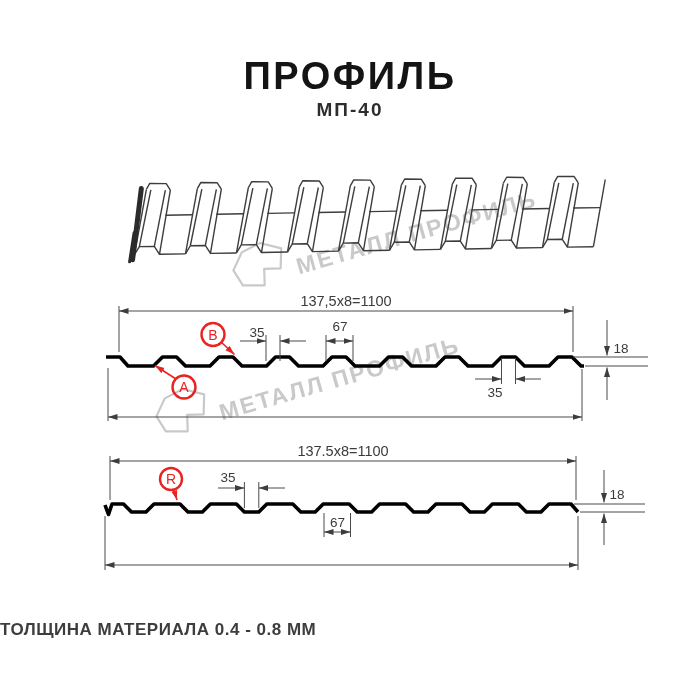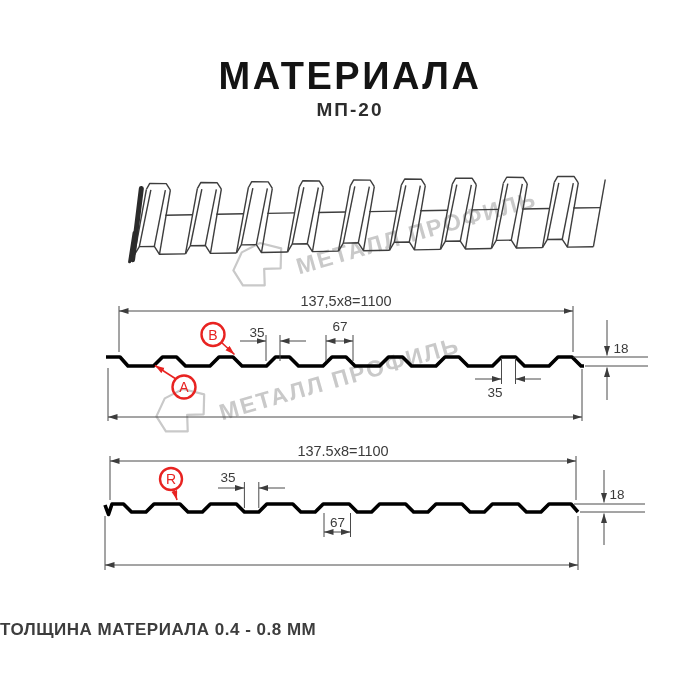--- a/index.html
+++ b/index.html
@@ -20,22 +20,22 @@
   svg.draw{position:absolute;left:0;top:0;z-index:2;}
   .dimtxt{font-size:13.5px;fill:#3b3b3b;}
   .dimbig{font-size:14.5px;fill:#3b3b3b;}
   .redlbl{font-size:14px;fill:#e82321;font-weight:400;}
 </style>
 </head>
 <body>
 
 <div id="stage">
 
-  <div class="title">МАТЕРИАЛА</div>
-  <div class="subtitle">МП-20</div>
+  <div class="title">ПРОФИЛЬ</div>
+  <div class="subtitle">МП-40</div>
 
   <div class="wm" id="wm1">
     <svg width="58" height="46" viewBox="0 0 58 46">
       <path d="M3,20 L16,5 L36,1 L55,12 L49,31 L33,27 L29,43 L8,37 Z" fill="none" stroke="#c9c9c9" stroke-width="2.2" stroke-linejoin="round"></path>
     </svg>
     <span class="wm-text">МЕТАЛЛ ПРОФИЛЬ</span>
   </div>
 
   <div class="wm" id="wm2">
     <svg width="58" height="46" viewBox="0 0 58 46">

